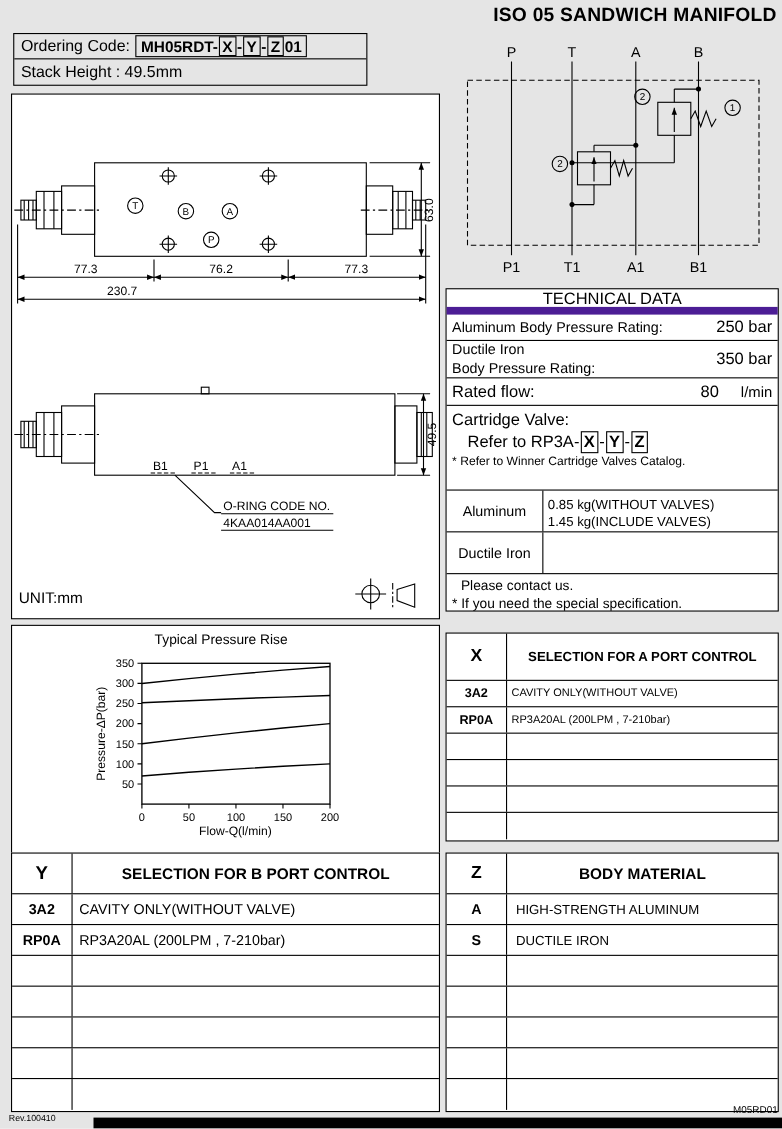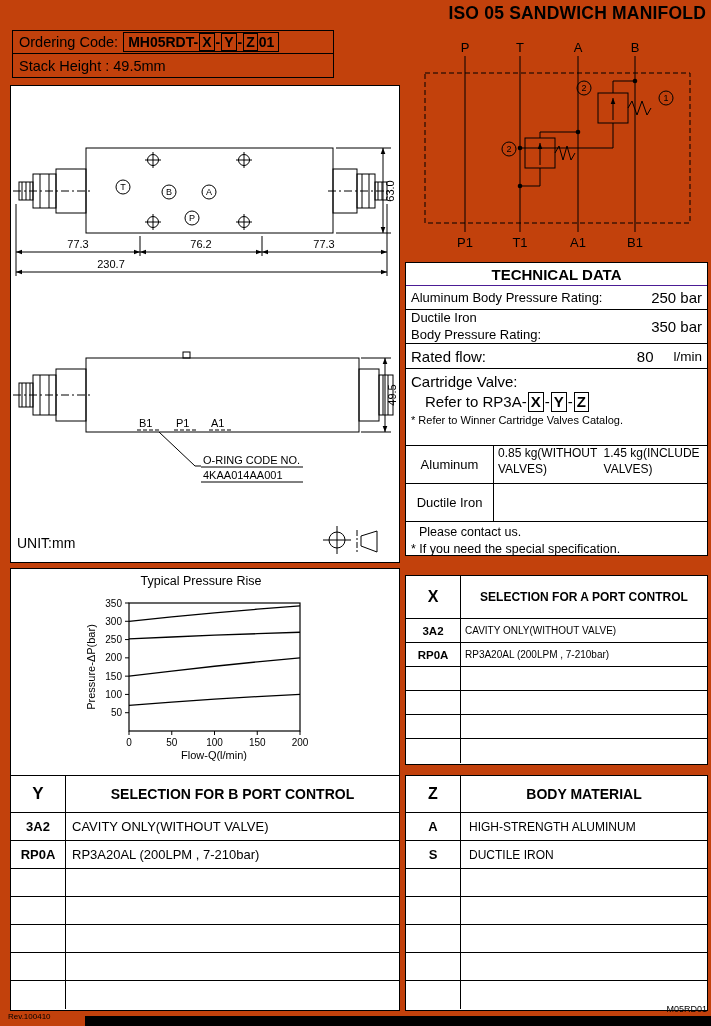--- a/index.html
+++ b/index.html
@@ -1,42 +1,42 @@
 <!DOCTYPE html>
 <html><head>
 <meta charset="utf-8">
 <style>
   *{margin:0;padding:0;box-sizing:border-box}
   body{margin:0;background:#fff}
-  #page{position:relative;width:711px;height:1026px;background:#c2410c;color:#000;
+  #page{position:relative;width:711px;height:1026px;background:#e5e5e5;color:#000;
         font-family:"Liberation Sans",sans-serif;overflow:hidden}
   svg text{font-family:"Liberation Sans",sans-serif}
   .abs{position:absolute}
   .panel{position:absolute;border:1.5px solid #000;background:#fff}
 
   
   #page-title{position:absolute;right:5px;top:3px;font-size:17.5px;font-weight:bold;letter-spacing:.2px}
 
   
   #ordering{position:absolute;left:12px;top:30px;width:322px;border:1.5px solid #000}
   .ord-row{height:23px;display:flex;align-items:center;padding-left:6px;font-size:14.5px}
   .ord-row.first{border-bottom:1px solid #000}
   .code-outline{border:1.2px solid #000;padding:0 4px;margin-left:5px;height:20px;display:inline-flex;align-items:center;font-weight:bold;font-size:14px}
   .lbox{display:inline-block;border:1px solid #000;padding:0 2px;margin:0 1px;font-weight:bold;line-height:1.15}
 
   
   #tech{position:absolute;left:405px;top:262px;width:303px;border:1.5px solid #000;background:#fff}
-  .tech-title{height:23px;border-bottom:1px solid #4c1d95;display:flex;align-items:center;justify-content:center;font-weight:bold;font-size:15px}
+  .tech-title{height:23px;border-bottom:7px solid #4c1d95;display:flex;align-items:center;justify-content:center;font-weight:normal;font-size:15px}
   .tech-row{display:flex;align-items:center;padding:0 5px;border-bottom:1px solid #000}
   .spacer{flex:1}
   .t11{font-size:11px}.t13{font-size:13px}.t14{font-size:13.5px}.t15{font-size:15px}
   .tech-cart{border-bottom:1px solid #000;padding:3px 5px;line-height:1.35}
   .w-row{display:flex;border-bottom:1px solid #000}
   .w-mat{width:88px;border-right:1px solid #000;display:flex;align-items:center;justify-content:center;text-align:center;font-size:13px}
-  .w-vals{flex:1;display:flex;justify-content:flex-end;padding-left:4px;line-height:1.3;font-size:12px}
+  .w-vals{flex:1;display:flex;flex-direction:column;justify-content:flex-end;padding-left:4px;line-height:1.3;font-size:12px}
   .tech-notes{padding:2px 5px;line-height:1.35;font-size:12.5px}
 
   
   .sel-table{position:absolute;border:1.5px solid #000;background:#fff;display:flex;flex-direction:column}
   .sel-header{display:flex;border-bottom:1px solid #000}
   .sel-key{width:55px;border-right:1px solid #000;display:flex;align-items:center;justify-content:center;font-weight:bold}
   .sel-title{flex:1;display:flex;align-items:center;justify-content:center;font-weight:bold;text-align:right}
   .sel-body{flex:1;display:flex;flex-direction:column}
   .sel-row{display:flex;border-bottom:1px solid #000}
   .sel-row:last-child{border-bottom:none}

